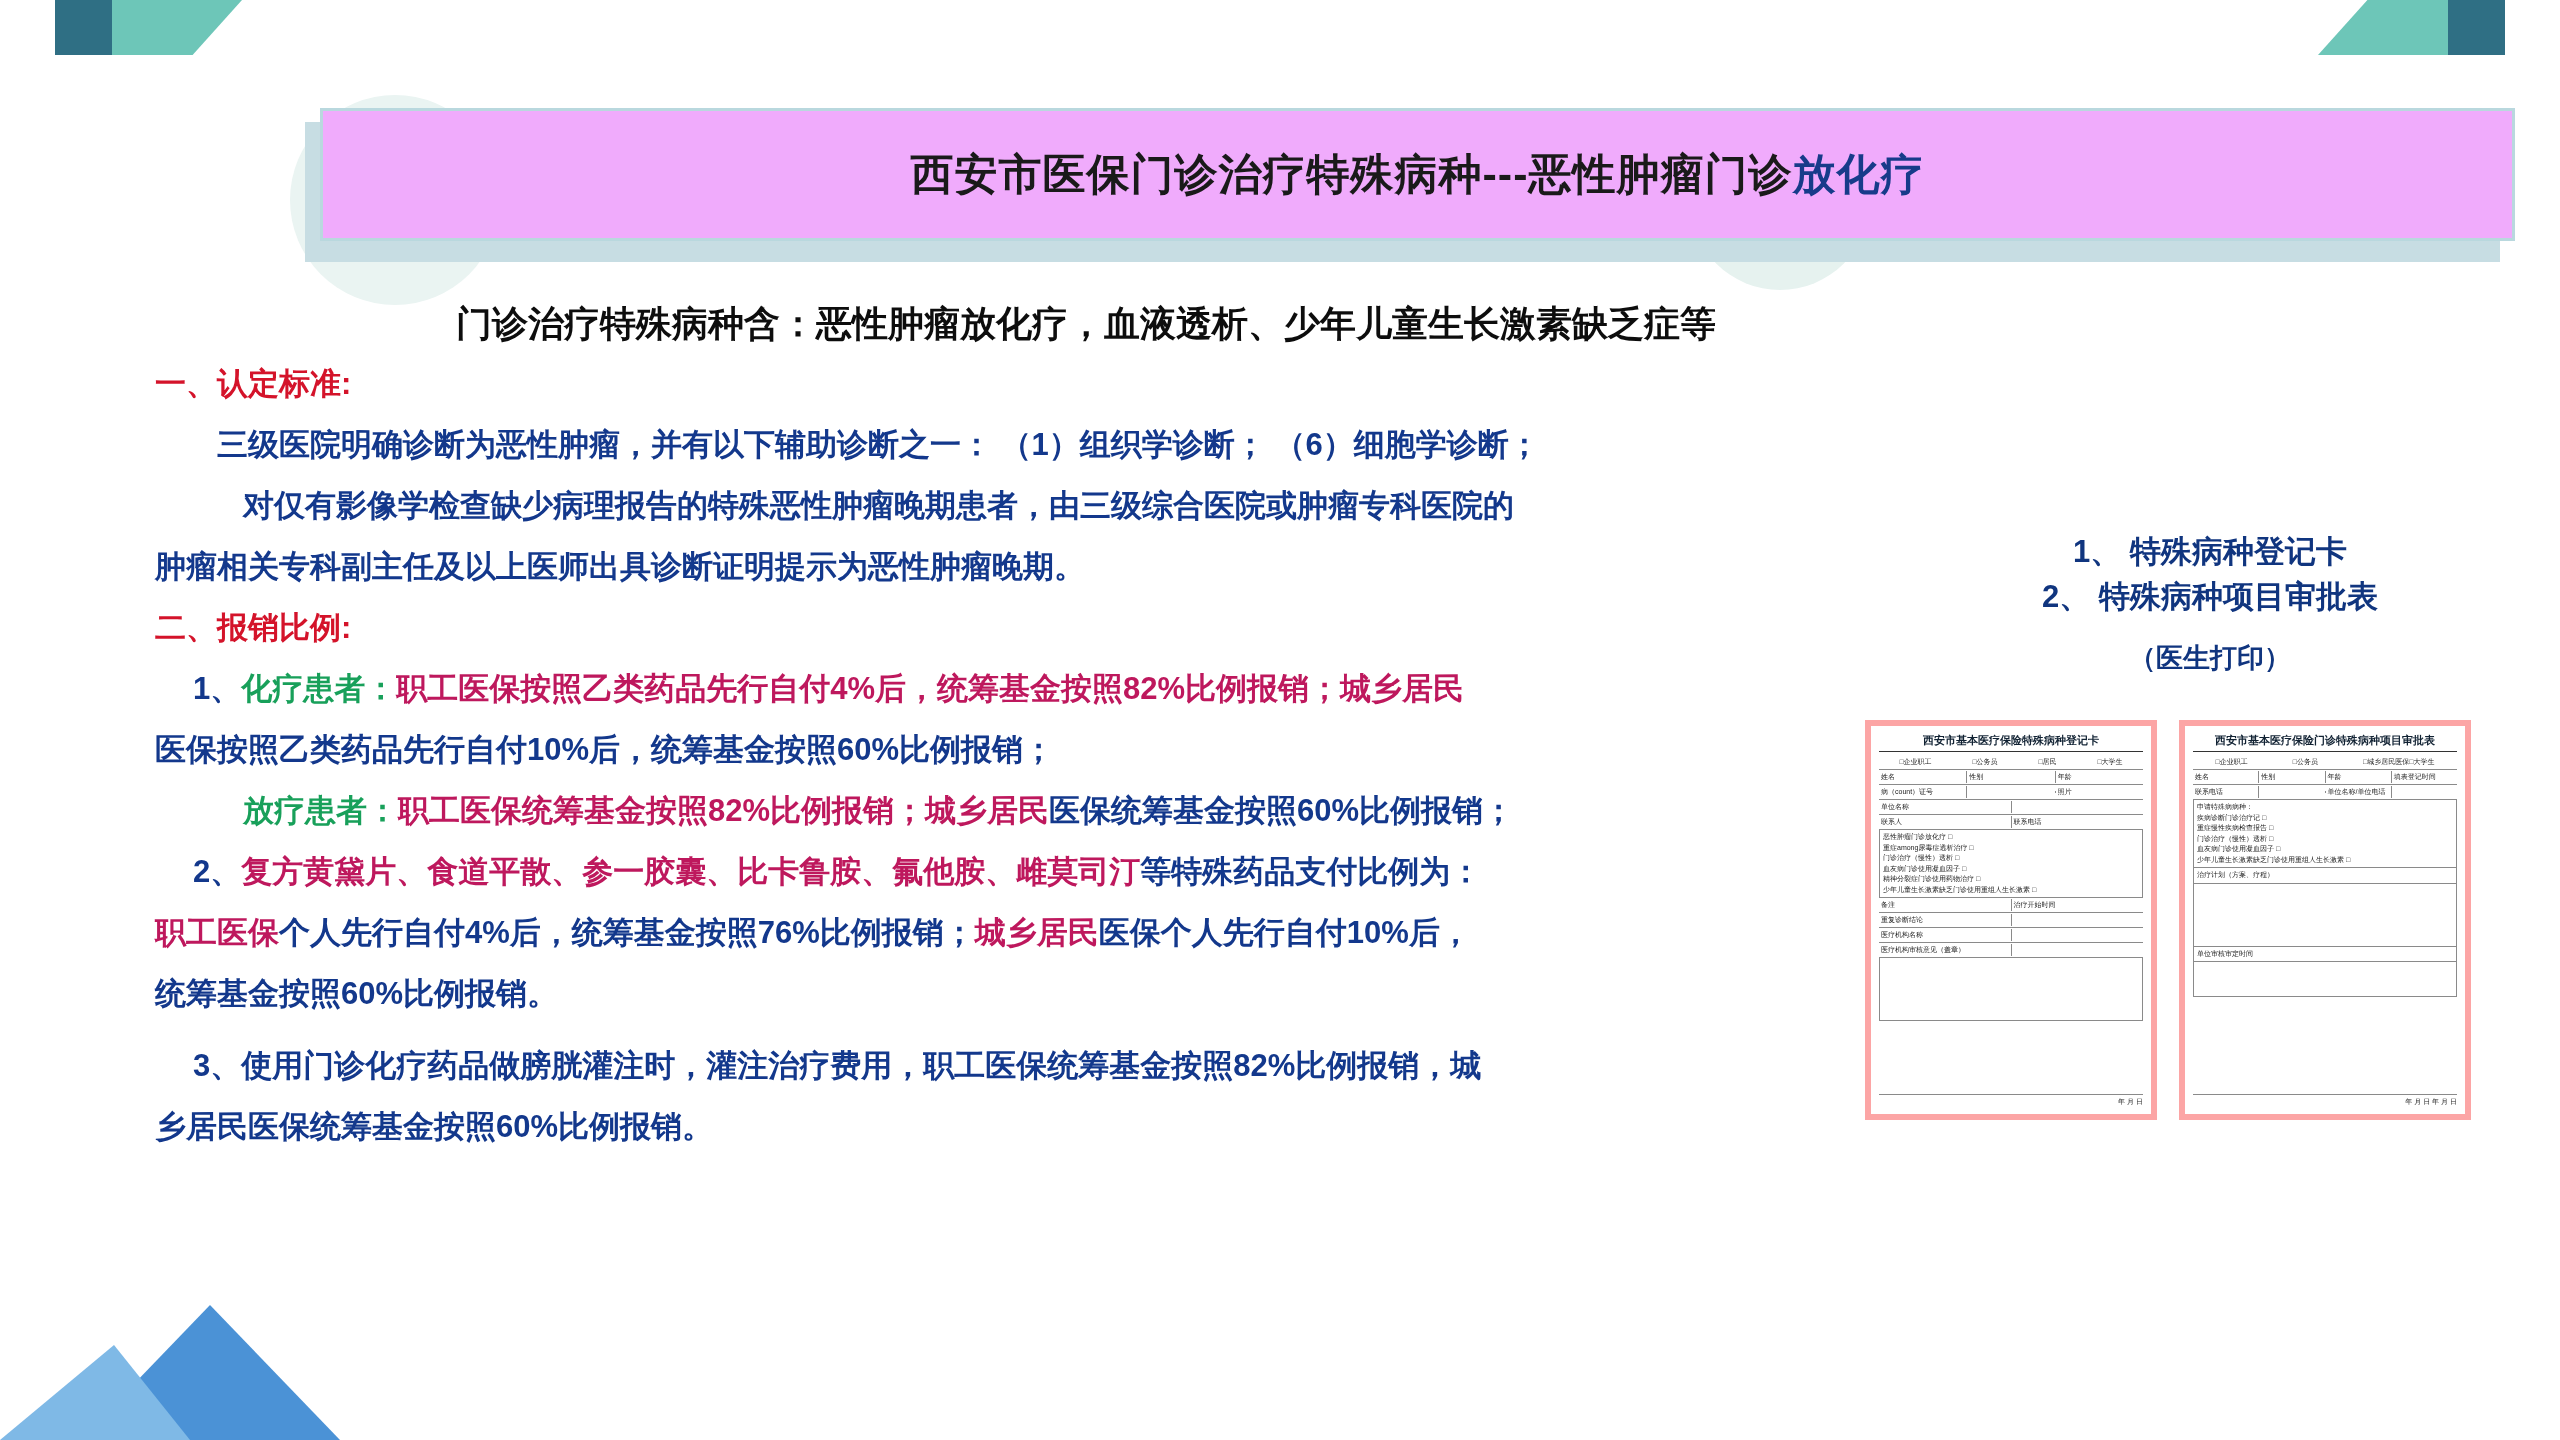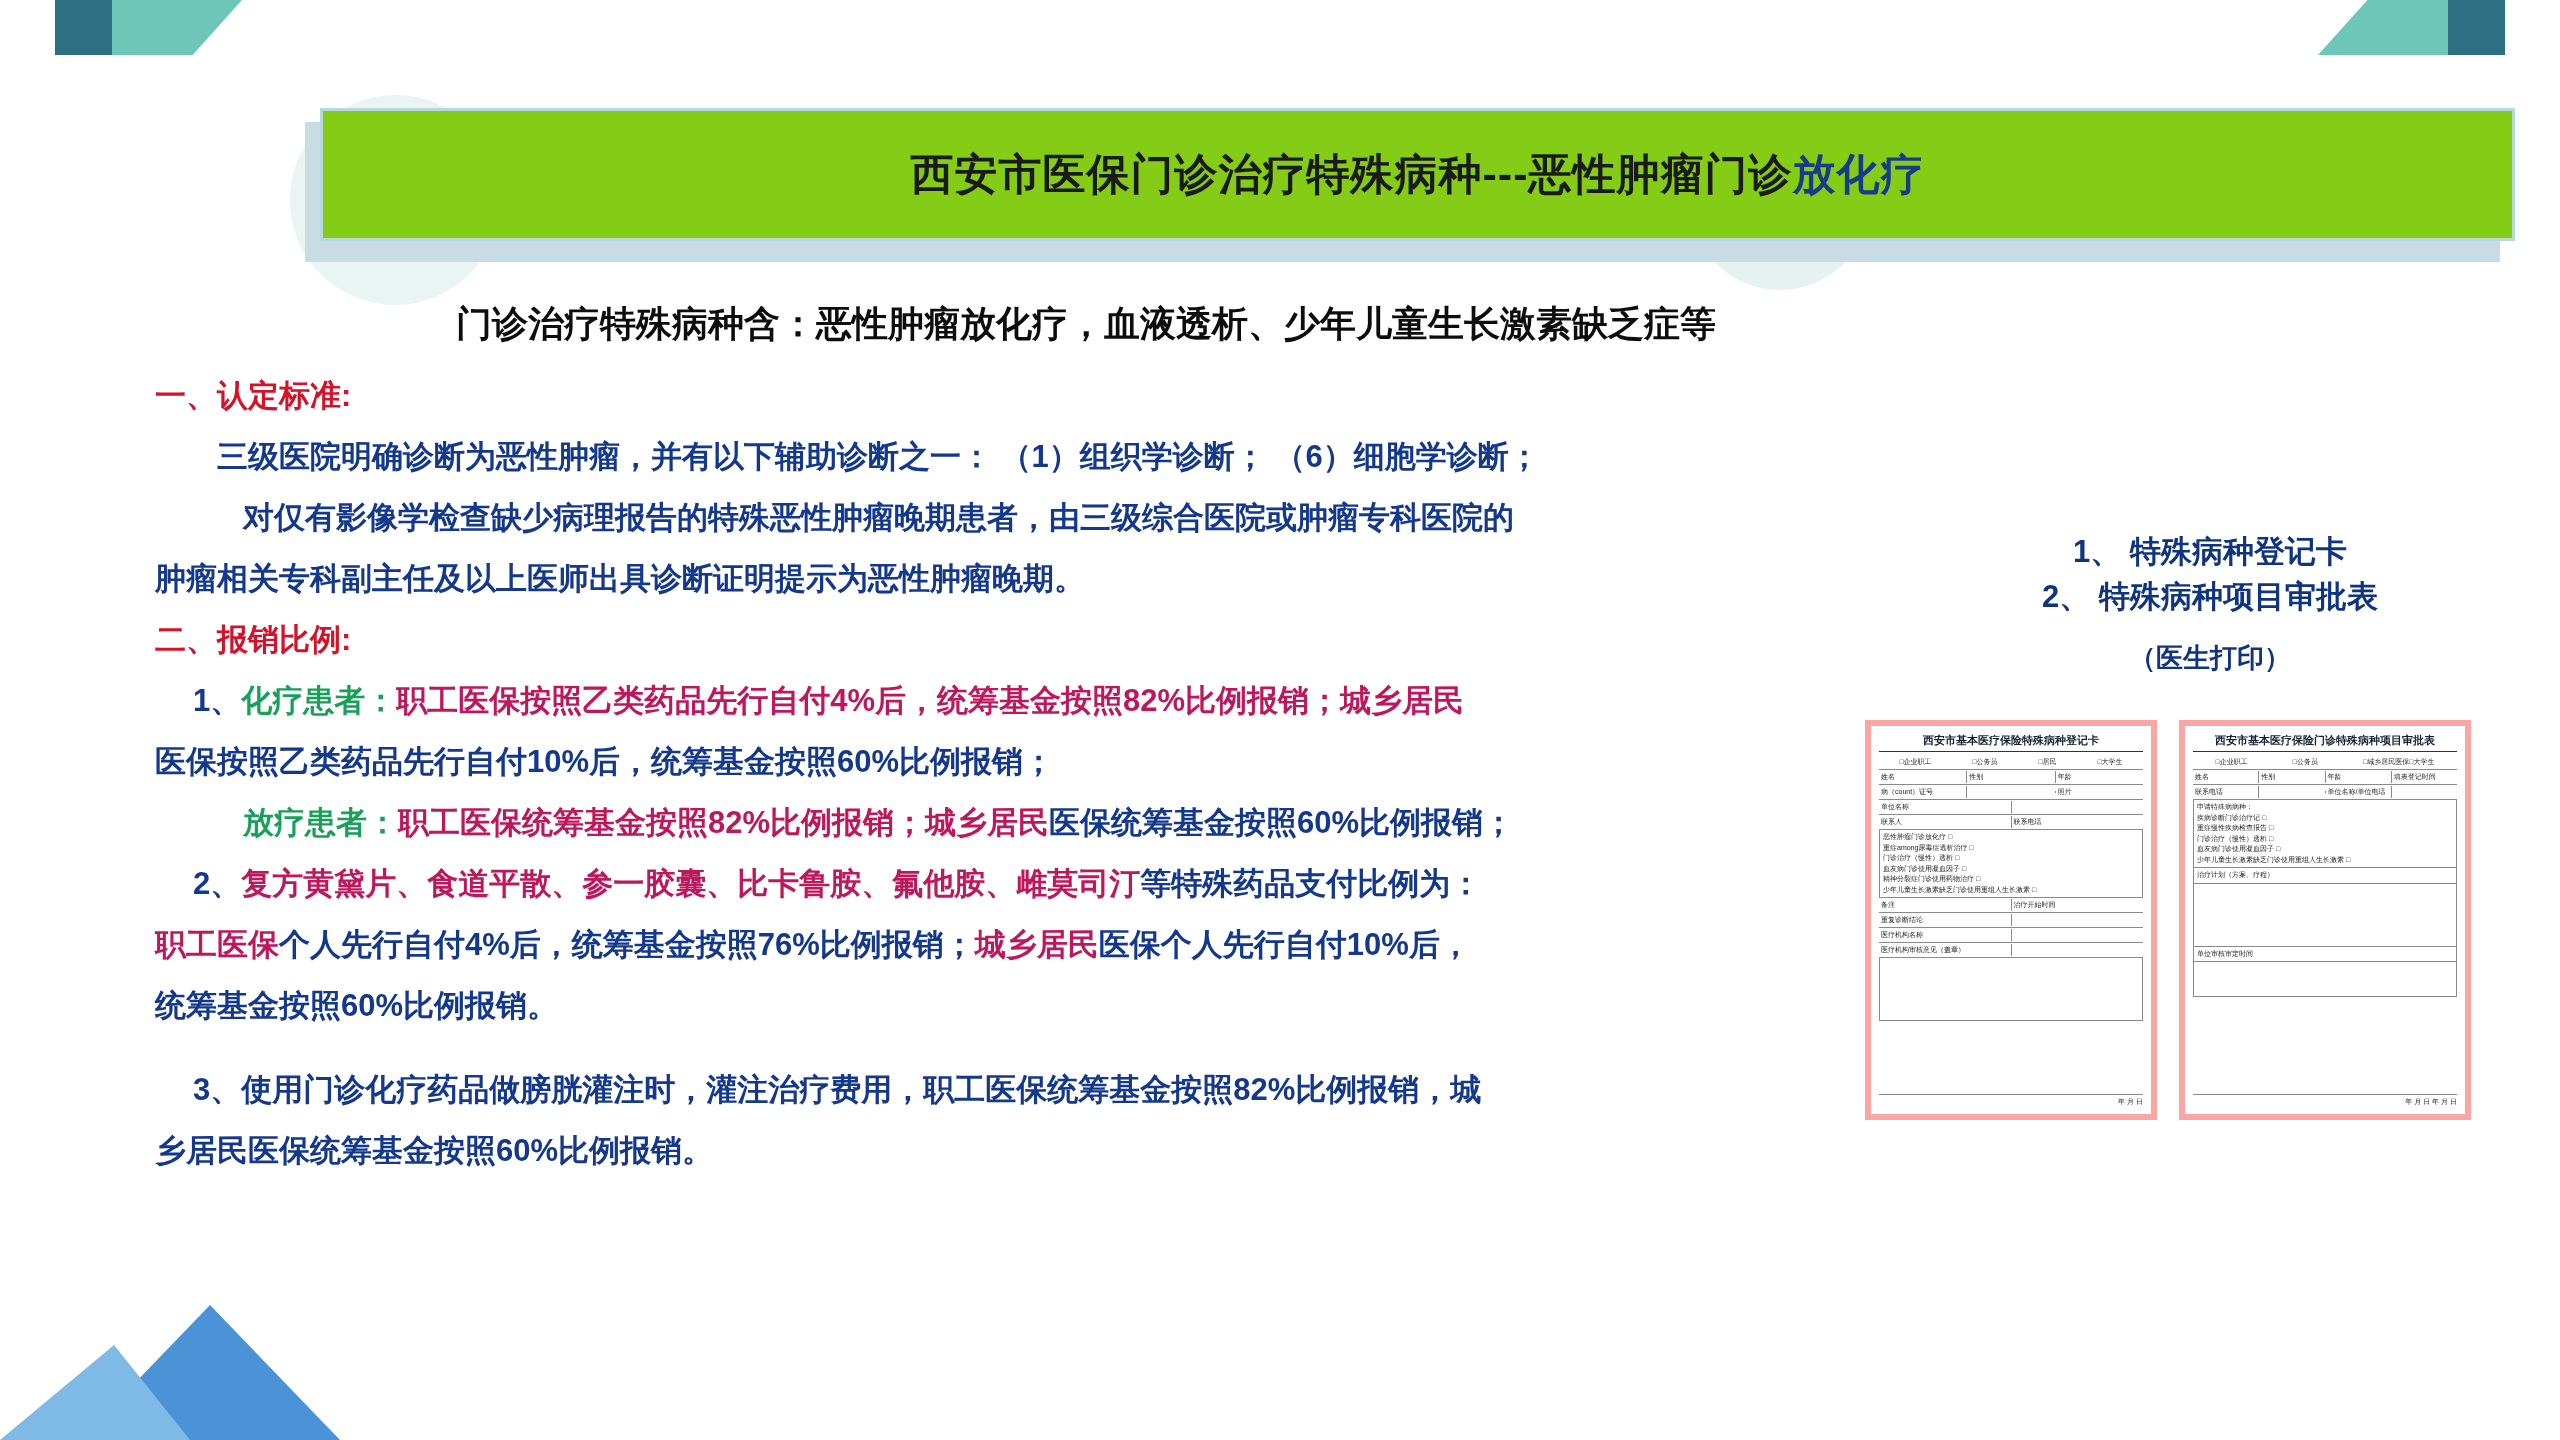--- a/index.html
+++ b/index.html
@@ -76,21 +76,21 @@
     position: absolute;
     left: 0; top: 14px;
     width: 2195px; height: 140px;
     background: #c7dde3;
     z-index: 1;
   }
   .title-box {
     position: absolute;
     left: 15px; top: 0;
     width: 2195px; height: 133px;
-    background: #84cc16;
+    background: #f0abfc;
     border: 3px solid #b9d8de;
     box-sizing: border-box;
     display: flex;
     align-items: center;
     justify-content: center;
     z-index: 2;
   }
   .title-text {
     font-size: 43px;
     font-weight: bold;
@@ -118,21 +118,21 @@
     left: 155px;
     top: 360px;
     width: 1680px;
     z-index: 3;
   }
   .ln {
     font-size: 31px;
     font-weight: bold;
     color: #13388c;
     line-height: 1.55;
-    margin: 12px 0 13px 0;
+    margin: 0 0 13px 0;
     white-space: nowrap;
   }
   .ln.ind1 { text-indent: 62px; }
   .ln.ind2 { text-indent: 38px; }
   .ln.ind3 { text-indent: 88px; }
   .head { color: #d4132a; }
   .red { color: #be185d; text-align: right; }
   .green { color: #18a05a; }
   .blue { color: #13388c; }
   .spacer-sm { height: 10px; }

